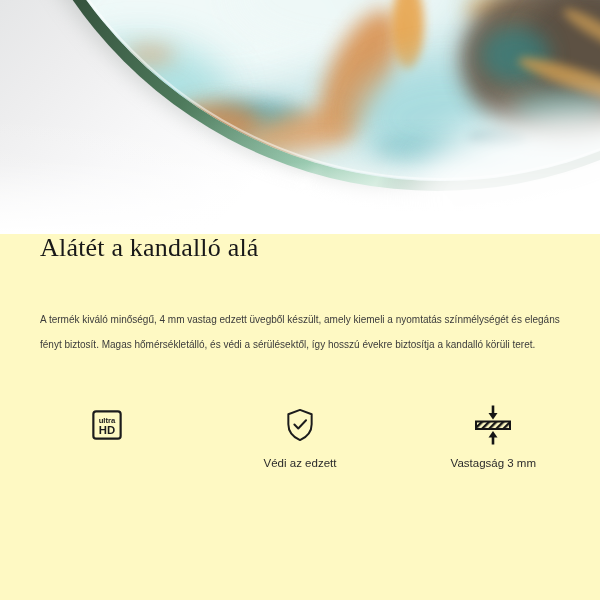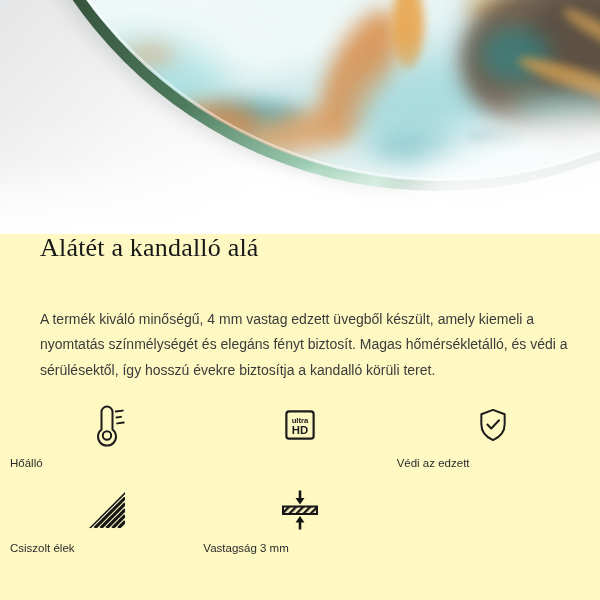--- a/index.html
+++ b/index.html
@@ -18,27 +18,27 @@
   }
   .hero svg { display:block; }
   .heading {
     position: absolute; left: 40px; top: 230px;
     font-family: "Liberation Serif", "DejaVu Serif", serif;
     font-size: 26px; line-height: 35px; color: #181818;
     font-weight: 400; letter-spacing: 0.2px;
   }
   .para {
     position: absolute; left: 40px; top: 307px; width: 528px;
-    font-size: 14px; line-height: 25.4px; color: #3b3b3b;
+    font-size: 10px; line-height: 25.4px; color: #3b3b3b;
   }
   .features {
     position: absolute; left: 10px; top: 402px; width: 580px;
     display: grid; grid-template-columns: repeat(3, 1fr); row-gap: 18px;
   }
-  .cell { display: flex; flex-direction: column; }
+  .cell { display: flex; flex-direction: column; align-items: center; }
   .icn { height: 46px; display: flex; align-items: center; justify-content: center; }
   .lbl { margin-top: 9px; font-size: 11.5px; color: #2b2b2b; }
   .ico { stroke: #1c1c1c; fill: none; stroke-width: 2; stroke-linecap: round; stroke-linejoin: round; }
 </style>
 </head>
 <body>
 
 <div class="page">
 
   <div class="hero">
@@ -115,34 +115,20 @@
   </div>
 
   <div class="heading">
     <div>Alátét a kandalló alá</div>
   </div>
 
   <div class="para">A termék kiváló minőségű, 4 mm vastag edzett üvegből készült, amely kiemeli a nyomtatás színmélységét és elegáns fényt biztosít. Magas hőmérsékletálló, és védi a sérülésektől, így hosszú évekre biztosítja a kandalló körüli teret.</div>
 
   <div class="features">
 
-    <div class="cell">
-      <div class="icn">
-        <svg width="44" height="44" viewBox="0 0 44 44" class="ico">
-          <path d="M16.5,26.5 V9 a5.5,5.5 0 0 1 11,0 V26.5 a9,9 0 1 1 -11,0 Z"></path>
-          <circle cx="22" cy="32.5" r="4.2"></circle>
-          <g transform="rotate(-7 35 14)">
-            <line x1="31.5" y1="8" x2="38.5" y2="8"></line>
-            <line x1="31.5" y1="14" x2="36" y2="14"></line>
-            <line x1="31.5" y1="20" x2="38" y2="20"></line>
-          </g>
-        </svg>
-      </div>
-      <div class="lbl">Hőálló</div>
-    </div>
 
     <div class="cell">
       <div class="icn">
         <svg width="40" height="40" viewBox="0 0 44 44" class="ico">
           <rect x="7" y="7" width="30" height="30" rx="3" stroke-width="2.4"></rect>
           <text x="22" y="19.5" text-anchor="middle" font-size="8.5" font-weight="700" font-family="Liberation Sans, sans-serif" fill="#1c1c1c" stroke="none">ultra</text>
           <text x="22" y="32" text-anchor="middle" font-size="12.5" font-weight="700" font-family="Liberation Sans, sans-serif" fill="#1c1c1c" stroke="none">HD</text>
         </svg>
       </div>
     </div>
@@ -151,40 +137,20 @@
       <div class="icn">
         <svg width="38" height="38" viewBox="0 0 44 44" class="ico">
           <path d="M22,4.5 L35.5,9.5 V21 C35.5,30 30,35.8 22,39.5 C14,35.8 8.5,30 8.5,21 V9.5 Z" stroke-width="2.3"></path>
           <path d="M15.5,21.5 L20,26 L29,16.5" stroke-width="2.3"></path>
         </svg>
       </div>
       <div class="lbl">Védi az edzett</div>
     </div>
 
 
-    <div class="cell">
-      <div class="icn">
-        <svg width="40" height="40" viewBox="0 0 44 44">
-          <defs>
-              <clipPath id="tri">
-                <polygon points="2,42 42,2 42,42"></polygon>
-              </clipPath>
-            </defs>
-          <g clip-path="url(#tri)" stroke="#161616" stroke-width="3.4" fill="none">
-            <line x1="2" y1="42" x2="42" y2="2"></line>
-            <line x1="8.5" y1="42" x2="42" y2="8.5"></line>
-            <line x1="15" y1="42" x2="42" y2="15"></line>
-            <line x1="21.5" y1="42" x2="42" y2="21.5"></line>
-            <line x1="28" y1="42" x2="42" y2="28"></line>
-            <line x1="34.5" y1="42" x2="42" y2="34.5"></line>
-          </g>
-        </svg>
-      </div>
-      <div class="lbl">Csiszolt élek</div>
-    </div>
 
     <div class="cell">
       <div class="icn">
         <svg width="44" height="44" viewBox="0 0 44 44">
           <defs>
             <pattern id="hatch" width="5" height="5" patternUnits="userSpaceOnUse" patternTransform="rotate(45)">
               <rect width="2.4" height="5" fill="#151515"></rect>
             </pattern>
           </defs>
           <rect x="5" y="18.5" width="34" height="7.5" fill="url(#hatch)" stroke="#151515" stroke-width="2"></rect>

